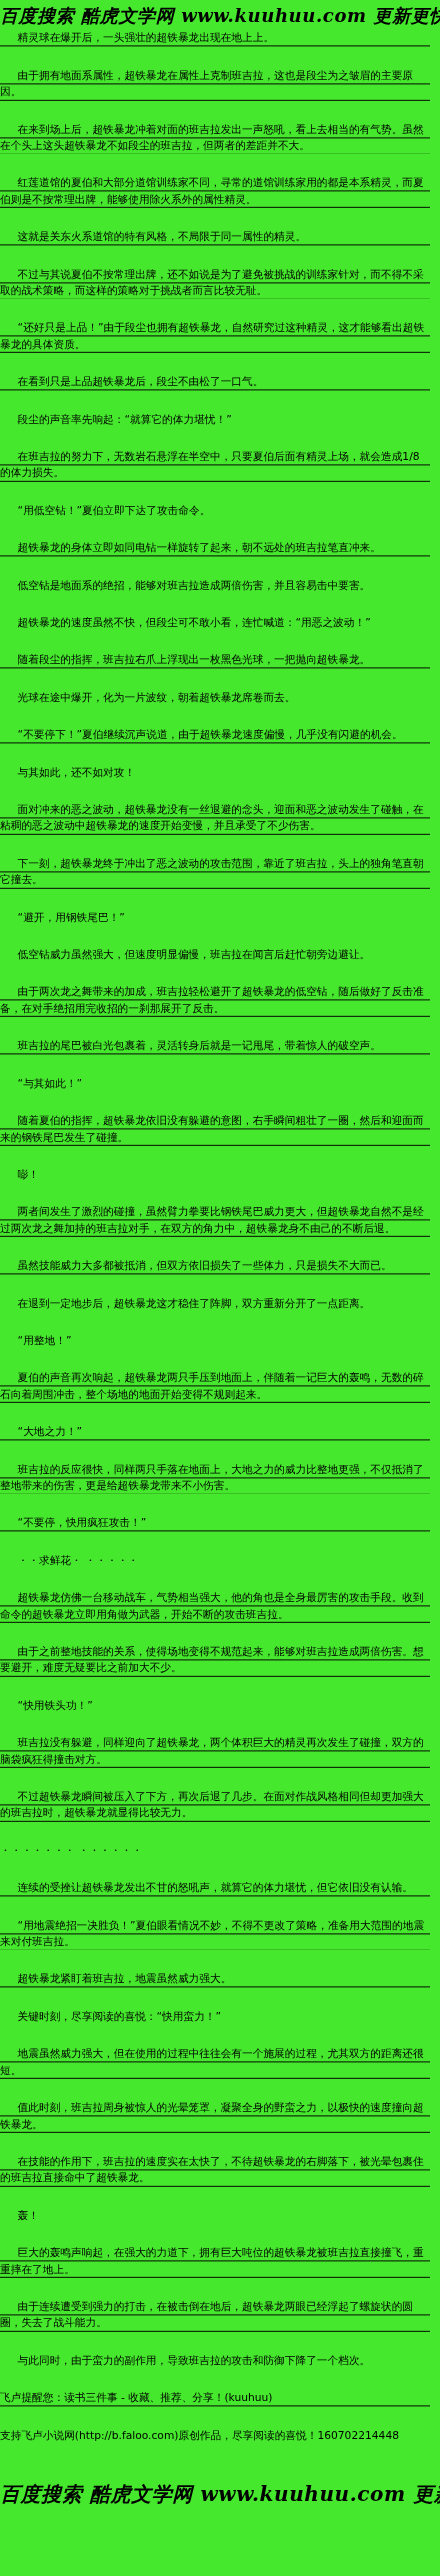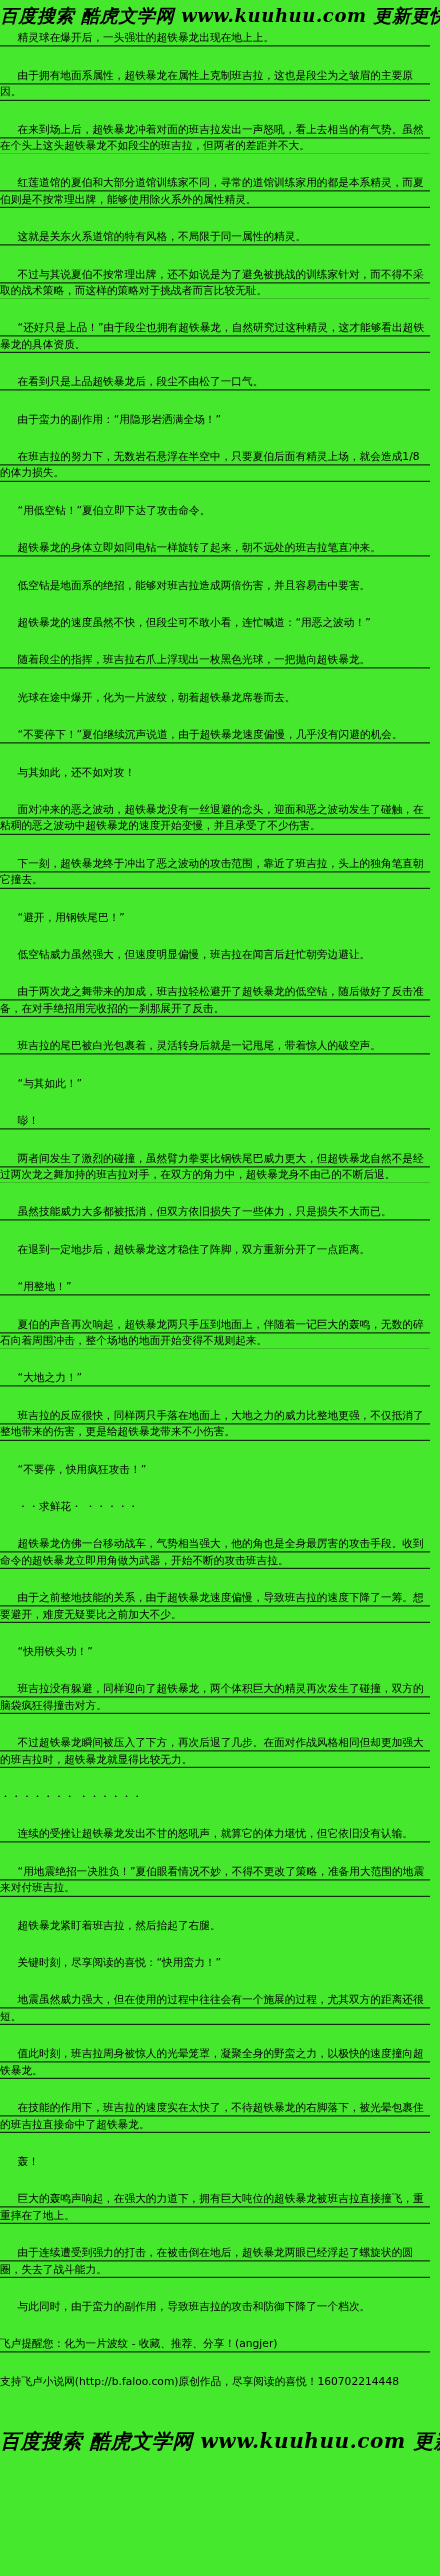--- a/index.html
+++ b/index.html
@@ -65,62 +65,63 @@
 
 <div class="novel-body">
     <p class="para">精灵球在爆开后，一头强壮的超铁暴龙出现在地上上。</p>
     <p class="para">由于拥有地面系属性，超铁暴龙在属性上克制班吉拉，这也是段尘为之皱眉的主要原因。</p>
     <p class="para">在来到场上后，超铁暴龙冲着对面的班吉拉发出一声怒吼，看上去相当的有气势。虽然在个头上这头超铁暴龙不如段尘的班吉拉，但两者的差距并不大。</p>
     <p class="para">红莲道馆的夏伯和大部分道馆训练家不同，寻常的道馆训练家用的都是本系精灵，而夏伯则是不按常理出牌，能够使用除火系外的属性精灵。</p>
     <p class="para">这就是关东火系道馆的特有风格，不局限于同一属性的精灵。</p>
     <p class="para">不过与其说夏伯不按常理出牌，还不如说是为了避免被挑战的训练家针对，而不得不采取的战术策略，而这样的策略对于挑战者而言比较无耻。</p>
     <p class="para">“还好只是上品！”由于段尘也拥有超铁暴龙，自然研究过这种精灵，这才能够看出超铁暴龙的具体资质。</p>
     <p class="para">在看到只是上品超铁暴龙后，段尘不由松了一口气。</p>
-    <p class="para">由于蛮力的副作用：“用隐形岩洒满全场！”</p>
+    <p class="para">段尘的声音率先响起：“就算它的体力堪忧！”</p>
     <p class="para">在班吉拉的努力下，无数岩石悬浮在半空中，只要夏伯后面有精灵上场，就会造成1/8的体力损失。</p>
     <p class="para">“用低空钻！”夏伯立即下达了攻击命令。</p>
     <p class="para">超铁暴龙的身体立即如同电钻一样旋转了起来，朝不远处的班吉拉笔直冲来。</p>
     <p class="para">低空钻是地面系的绝招，能够对班吉拉造成两倍伤害，并且容易击中要害。</p>
     <p class="para">超铁暴龙的速度虽然不快，但段尘可不敢小看，连忙喊道：“用恶之波动！”</p>
     <p class="para">随着段尘的指挥，班吉拉右爪上浮现出一枚黑色光球，一把抛向超铁暴龙。</p>
     <p class="para">光球在途中爆开，化为一片波纹，朝着超铁暴龙席卷而去。</p>
     <p class="para">“不要停下！”夏伯继续沉声说道，由于超铁暴龙速度偏慢，几乎没有闪避的机会。</p>
     <p class="para">与其如此，还不如对攻！</p>
     <p class="para">面对冲来的恶之波动，超铁暴龙没有一丝退避的念头，迎面和恶之波动发生了碰触，在粘稠的恶之波动中超铁暴龙的速度开始变慢，并且承受了不少伤害。</p>
     <p class="para">下一刻，超铁暴龙终于冲出了恶之波动的攻击范围，靠近了班吉拉，头上的独角笔直朝它撞去。</p>
     <p class="para">“避开，用钢铁尾巴！”</p>
     <p class="para">低空钻威力虽然强大，但速度明显偏慢，班吉拉在闻言后赶忙朝旁边避让。</p>
     <p class="para">由于两次龙之舞带来的加成，班吉拉轻松避开了超铁暴龙的低空钻，随后做好了反击准备，在对手绝招用完收招的一刹那展开了反击。</p>
     <p class="para">班吉拉的尾巴被白光包裹着，灵活转身后就是一记甩尾，带着惊人的破空声。</p>
     <p class="para">“与其如此！”</p>
+    <p class="para">随着夏伯的指挥，超铁暴龙依旧没有躲避的意图，右手瞬间粗壮了一圈，然后和迎面而来的钢铁尾巴发生了碰撞。</p>
     <p class="para">嘭！</p>
     <p class="para">两者间发生了激烈的碰撞，虽然臂力拳要比钢铁尾巴威力更大，但超铁暴龙自然不是经过两次龙之舞加持的班吉拉对手，在双方的角力中，超铁暴龙身不由己的不断后退。</p>
     <p class="para">虽然技能威力大多都被抵消，但双方依旧损失了一些体力，只是损失不大而已。</p>
     <p class="para">在退到一定地步后，超铁暴龙这才稳住了阵脚，双方重新分开了一点距离。</p>
     <p class="para">“用整地！”</p>
     <p class="para">夏伯的声音再次响起，超铁暴龙两只手压到地面上，伴随着一记巨大的轰鸣，无数的碎石向着周围冲击，整个场地的地面开始变得不规则起来。</p>
     <p class="para">“大地之力！”</p>
     <p class="para">班吉拉的反应很快，同样两只手落在地面上，大地之力的威力比整地更强，不仅抵消了整地带来的伤害，更是给超铁暴龙带来不小伤害。</p>
     <p class="para">“不要停，快用疯狂攻击！”</p>
     <p class="para">・・求鲜花・ ・・・・・</p>
     <p class="para">超铁暴龙仿佛一台移动战车，气势相当强大，他的角也是全身最厉害的攻击手段。收到命令的超铁暴龙立即用角做为武器，开始不断的攻击班吉拉。</p>
-    <p class="para">由于之前整地技能的关系，由于超铁暴龙速度偏慢，导致班吉拉的速度下降了一筹。想要避开，难度无疑要比之前加大不少。</p>
+    <p class="para">由于之前整地技能的关系，使得场地变得不规范起来，能够对班吉拉造成两倍伤害。想要避开，难度无疑要比之前加大不少。</p>
     <p class="para">“快用铁头功！”</p>
     <p class="para">班吉拉没有躲避，同样迎向了超铁暴龙，两个体积巨大的精灵再次发生了碰撞，双方的脑袋疯狂得撞击对方。</p>
     <p class="para">不过超铁暴龙瞬间被压入了下方，再次后退了几步。在面对作战风格相同但却更加强大的班吉拉时，超铁暴龙就显得比较无力。</p>
     <p class="para no-indent">・・・・・・・ ・・・・・・</p>
     <p class="para">连续的受挫让超铁暴龙发出不甘的怒吼声，就算它的体力堪忧，但它依旧没有认输。</p>
     <p class="para">“用地震绝招一决胜负！”夏伯眼看情况不妙，不得不更改了策略，准备用大范围的地震来对付班吉拉。</p>
-    <p class="para">超铁暴龙紧盯着班吉拉，然后抬起了右腿。</p>
+    <p class="para">超铁暴龙紧盯着班吉拉，地震虽然威力强大。</p>
     <p class="para">关键时刻，尽享阅读的喜悦：“快用蛮力！”</p>
     <p class="para">地震虽然威力强大，但在使用的过程中往往会有一个施展的过程，尤其双方的距离还很短。</p>
     <p class="para">值此时刻，班吉拉周身被惊人的光晕笼罩，凝聚全身的野蛮之力，以极快的速度撞向超铁暴龙。</p>
     <p class="para">在技能的作用下，班吉拉的速度实在太快了，不待超铁暴龙的右脚落下，被光晕包裹住的班吉拉直接命中了超铁暴龙。</p>
     <p class="para">轰！</p>
     <p class="para">巨大的轰鸣声响起，在强大的力道下，拥有巨大吨位的超铁暴龙被班吉拉直接撞飞，重重摔在了地上。</p>
     <p class="para">由于连续遭受到强力的打击，在被击倒在地后，超铁暴龙两眼已经浮起了螺旋状的圆圈，失去了战斗能力。</p>
     <p class="para">与此同时，由于蛮力的副作用，导致班吉拉的攻击和防御下降了一个档次。</p>
-    <p class="para no-indent">飞卢提醒您：化为一片波纹 - 收藏、推荐、分享！(angjer)</p>
+    <p class="para no-indent">飞卢提醒您：读书三件事 - 收藏、推荐、分享！(kuuhuu)</p>
     <p class="para no-indent">支持飞卢小说网(http://b.faloo.com)原创作品，尽享阅读的喜悦！160702214448</p>
   </div>
 
 <div class="banner bottom">百度搜索 酷虎文学网 www.kuuhuu.com 更新更快</div>
 
 
 </body></html>

